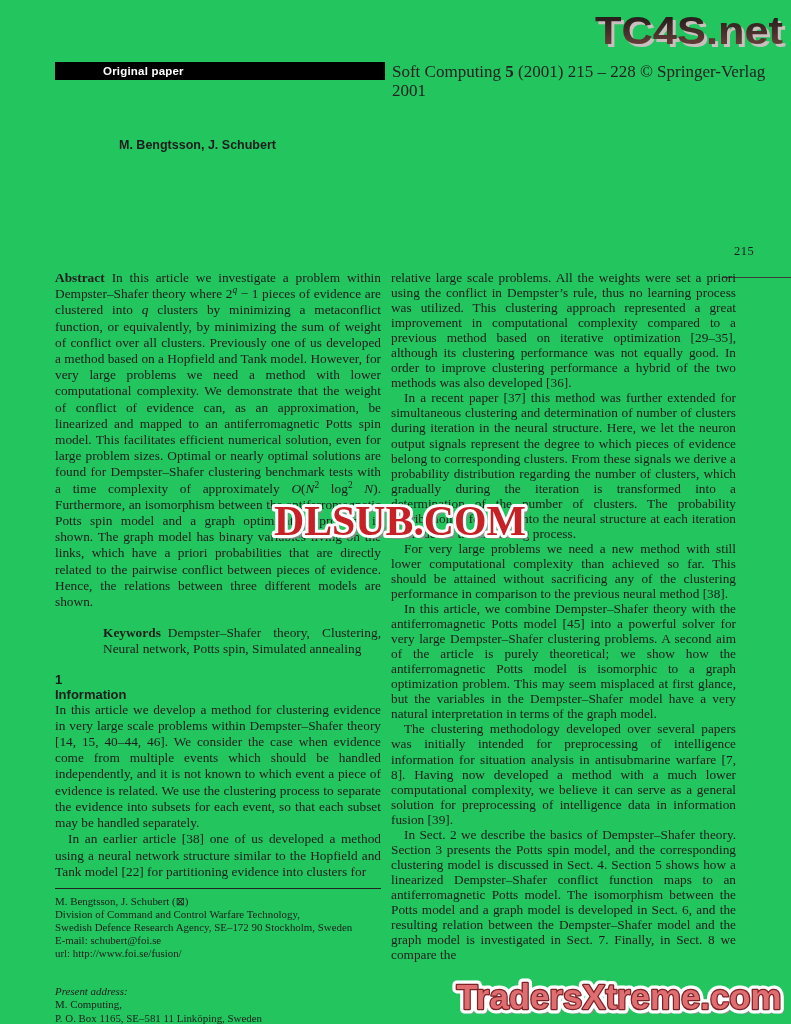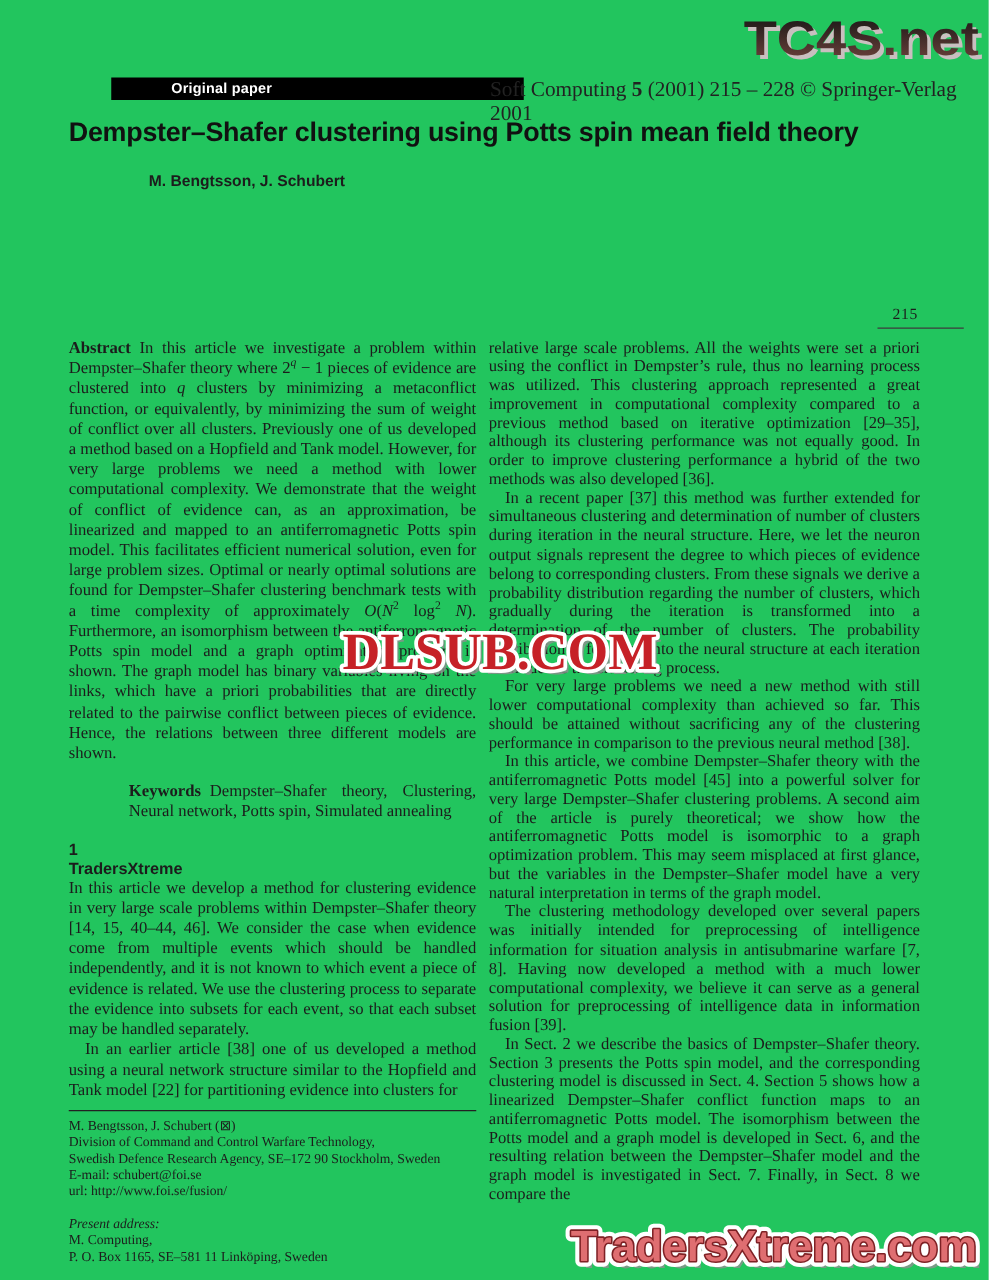--- a/index.html
+++ b/index.html
@@ -7,39 +7,38 @@
   #page {
     position:relative; width:791px; height:1024px; background:#22c55e;
     overflow:hidden; font-family:"Liberation Serif", serif; color:#1c1c1c;text-decoration:underline;
   }
   
   #banner {
     position:absolute; left:55px; top:62px; width:330px; height:18px;
     background:#000; color:#fff; font-family:"Liberation Sans", sans-serif;
     font-weight:bold; font-size:11.5px; line-height:18px; padding-left:48px;
     letter-spacing:0.2px;
-    margin-left:34px;
   }
   #citation {
     position:absolute; left:392px; top:62px; height:18px; line-height:19px;
     font-size:17px; color:#222;
   }
   #citation .vol { font-weight:bold; }
   #title {
     position:absolute; left:55px; top:94px; width:700px;
     font-family:"Liberation Sans", sans-serif; font-weight:bold;
     font-size:21.5px; letter-spacing:-0.2px; color:#111;
   }
   #authors {
     position:absolute; left:119px; top:138px;
     font-family:"Liberation Sans", sans-serif; font-weight:bold; font-size:12.5px;
   }
   #pagenum {
-    position:absolute; left:702px; top:244px; width:69px;
-    border-bottom:1.5px solid #3c3c3c; padding:0 0 3px 12px;
+    position:absolute; left:722px; top:244px; width:69px;
+    border-bottom:1.5px solid #3c3c3c; padding:0 0 18px 12px;
     font-size:12.5px; letter-spacing:0.5px;
   }
   
   .col { position:absolute; top:270px; text-align:justify; }
   #col-left  { left:55px;  width:326px; font-size:13.35px; line-height:16.2px; }
   #col-right { left:391px; width:345px; font-size:13.3px;  line-height:15.05px; }
   .para { text-align:justify; }
   .indent { text-indent:13px; }
   b.runin { margin-right:7px; }
   .seg-i { font-style:italic; }
@@ -49,21 +48,21 @@
   .sec-head {
     margin-top:14px; font-family:"Liberation Sans", sans-serif;
     font-weight:bold; font-size:13px; line-height:15px; text-align:left;
   }
   
   .footnote {
     margin-top:8px; border-top:1px solid #222; padding-top:6px;
     font-size:10.9px; line-height:13.1px; text-align:left;
   }
   .fn-gap { height:13px; }
-  .italic { font-style:italic; }
+  .italic { font-style:italic;margin-top:12px; }
   
   .wm { position:absolute; pointer-events:none; }
   #wm-top    { left:555px; top:0;     width:236px; height:58px; }
   #wm-mid    { left:266px; top:489px; width:268px; height:62px; }
   #wm-bottom { left:448px; top:969px; width:343px; height:55px; }
   svg text { font-weight:bold; }
 </style>
 </head>
 <body>
 
@@ -76,33 +75,32 @@
         <stop offset="1" stop-color="#74463f"></stop>
       </linearGradient>
     </defs>
     <text x="231" y="47" text-anchor="end" font-family="Liberation Sans, sans-serif" font-size="39" textLength="188" lengthAdjust="spacingAndGlyphs" fill="#c9bfbf">TC4S.net</text>
     <text x="228" y="44" text-anchor="end" font-family="Liberation Sans, sans-serif" font-size="39" textLength="188" lengthAdjust="spacingAndGlyphs" fill="url(#tc4sgrad)">TC4S.net</text>
   </svg>
 
   <div id="banner">Original paper</div>
   <div id="citation"><span>Soft Computing </span><span class="vol">5</span><span> (2001) 215 – 228 © Springer-Verlag 2001</span></div>
 
-  <h1 id="title">Dempster–Shafer clustering using Potts spin mean field theory</h1>
   <div id="authors">M. Bengtsson, J. Schubert</div>
 
   <div id="pagenum">215</div>
 
   <div class="col" id="col-left">
     <p class="para"><b class="runin">Abstract</b><span><span>In this article we investigate a problem within Dempster–Shafer theory where 2</span><span class="seg-sup-i">q</span><span> − 1 pieces of evidence are clustered into </span><span class="seg-i">q</span><span> clusters by minimizing a metaconflict function, or equivalently, by minimizing the sum of weight of conflict over all clusters. Previously one of us developed a method based on a Hopfield and Tank model. However, for very large problems we need a method with lower computational complexity. We demonstrate that the weight of conflict of evidence can, as an approximation, be linearized and mapped to an antiferromagnetic Potts spin model. This facilitates efficient numerical solution, even for large problem sizes. Optimal or nearly optimal solutions are found for Dempster–Shafer clustering benchmark tests with a time complexity of approximately </span><span class="seg-i">O</span><span>(</span><span class="seg-i">N</span><span class="seg-sup">2</span><span> log</span><span class="seg-sup">2</span><span> </span><span class="seg-i">N</span><span>). Furthermore, an isomorphism between the antiferromagnetic Potts spin model and a graph optimization problem is shown. The graph model has binary variables living on the links, which have a priori probabilities that are directly related to the pairwise conflict between pieces of evidence. Hence, the relations between three different models are shown.</span></span></p>
 
     <p class="para kw"><b class="runin">Keywords</b><span>Dempster–Shafer theory, Clustering, Neural network, Potts spin, Simulated annealing</span></p>
 
     <div class="sec-head">
       <div>1</div>
-      <div>TradersXtreme</div>
+      <div>Information</div>
     </div>
 
     <p class="para">In this article we develop a method for clustering evidence in very large scale problems within Dempster–Shafer theory [14, 15, 40–44, 46]. We consider the case when evidence come from multiple events which should be handled independently, and it is not known to which event a piece of evidence is related. We use the clustering process to separate the evidence into subsets for each event, so that each subset may be handled separately.</p>
     <p class="para indent">In an earlier article [38] one of us developed a method using a neural network structure similar to the Hopfield and Tank model [22] for partitioning evidence into clusters for</p>
 
     <div class="footnote">
       <div>M. Bengtsson, J. Schubert (⊠)</div>
       <div>Division of Command and Control Warfare Technology,</div>
       <div>Swedish Defence Research Agency, SE–172 90 Stockholm, Sweden</div>
       <div>E-mail: schubert@foi.se</div>

